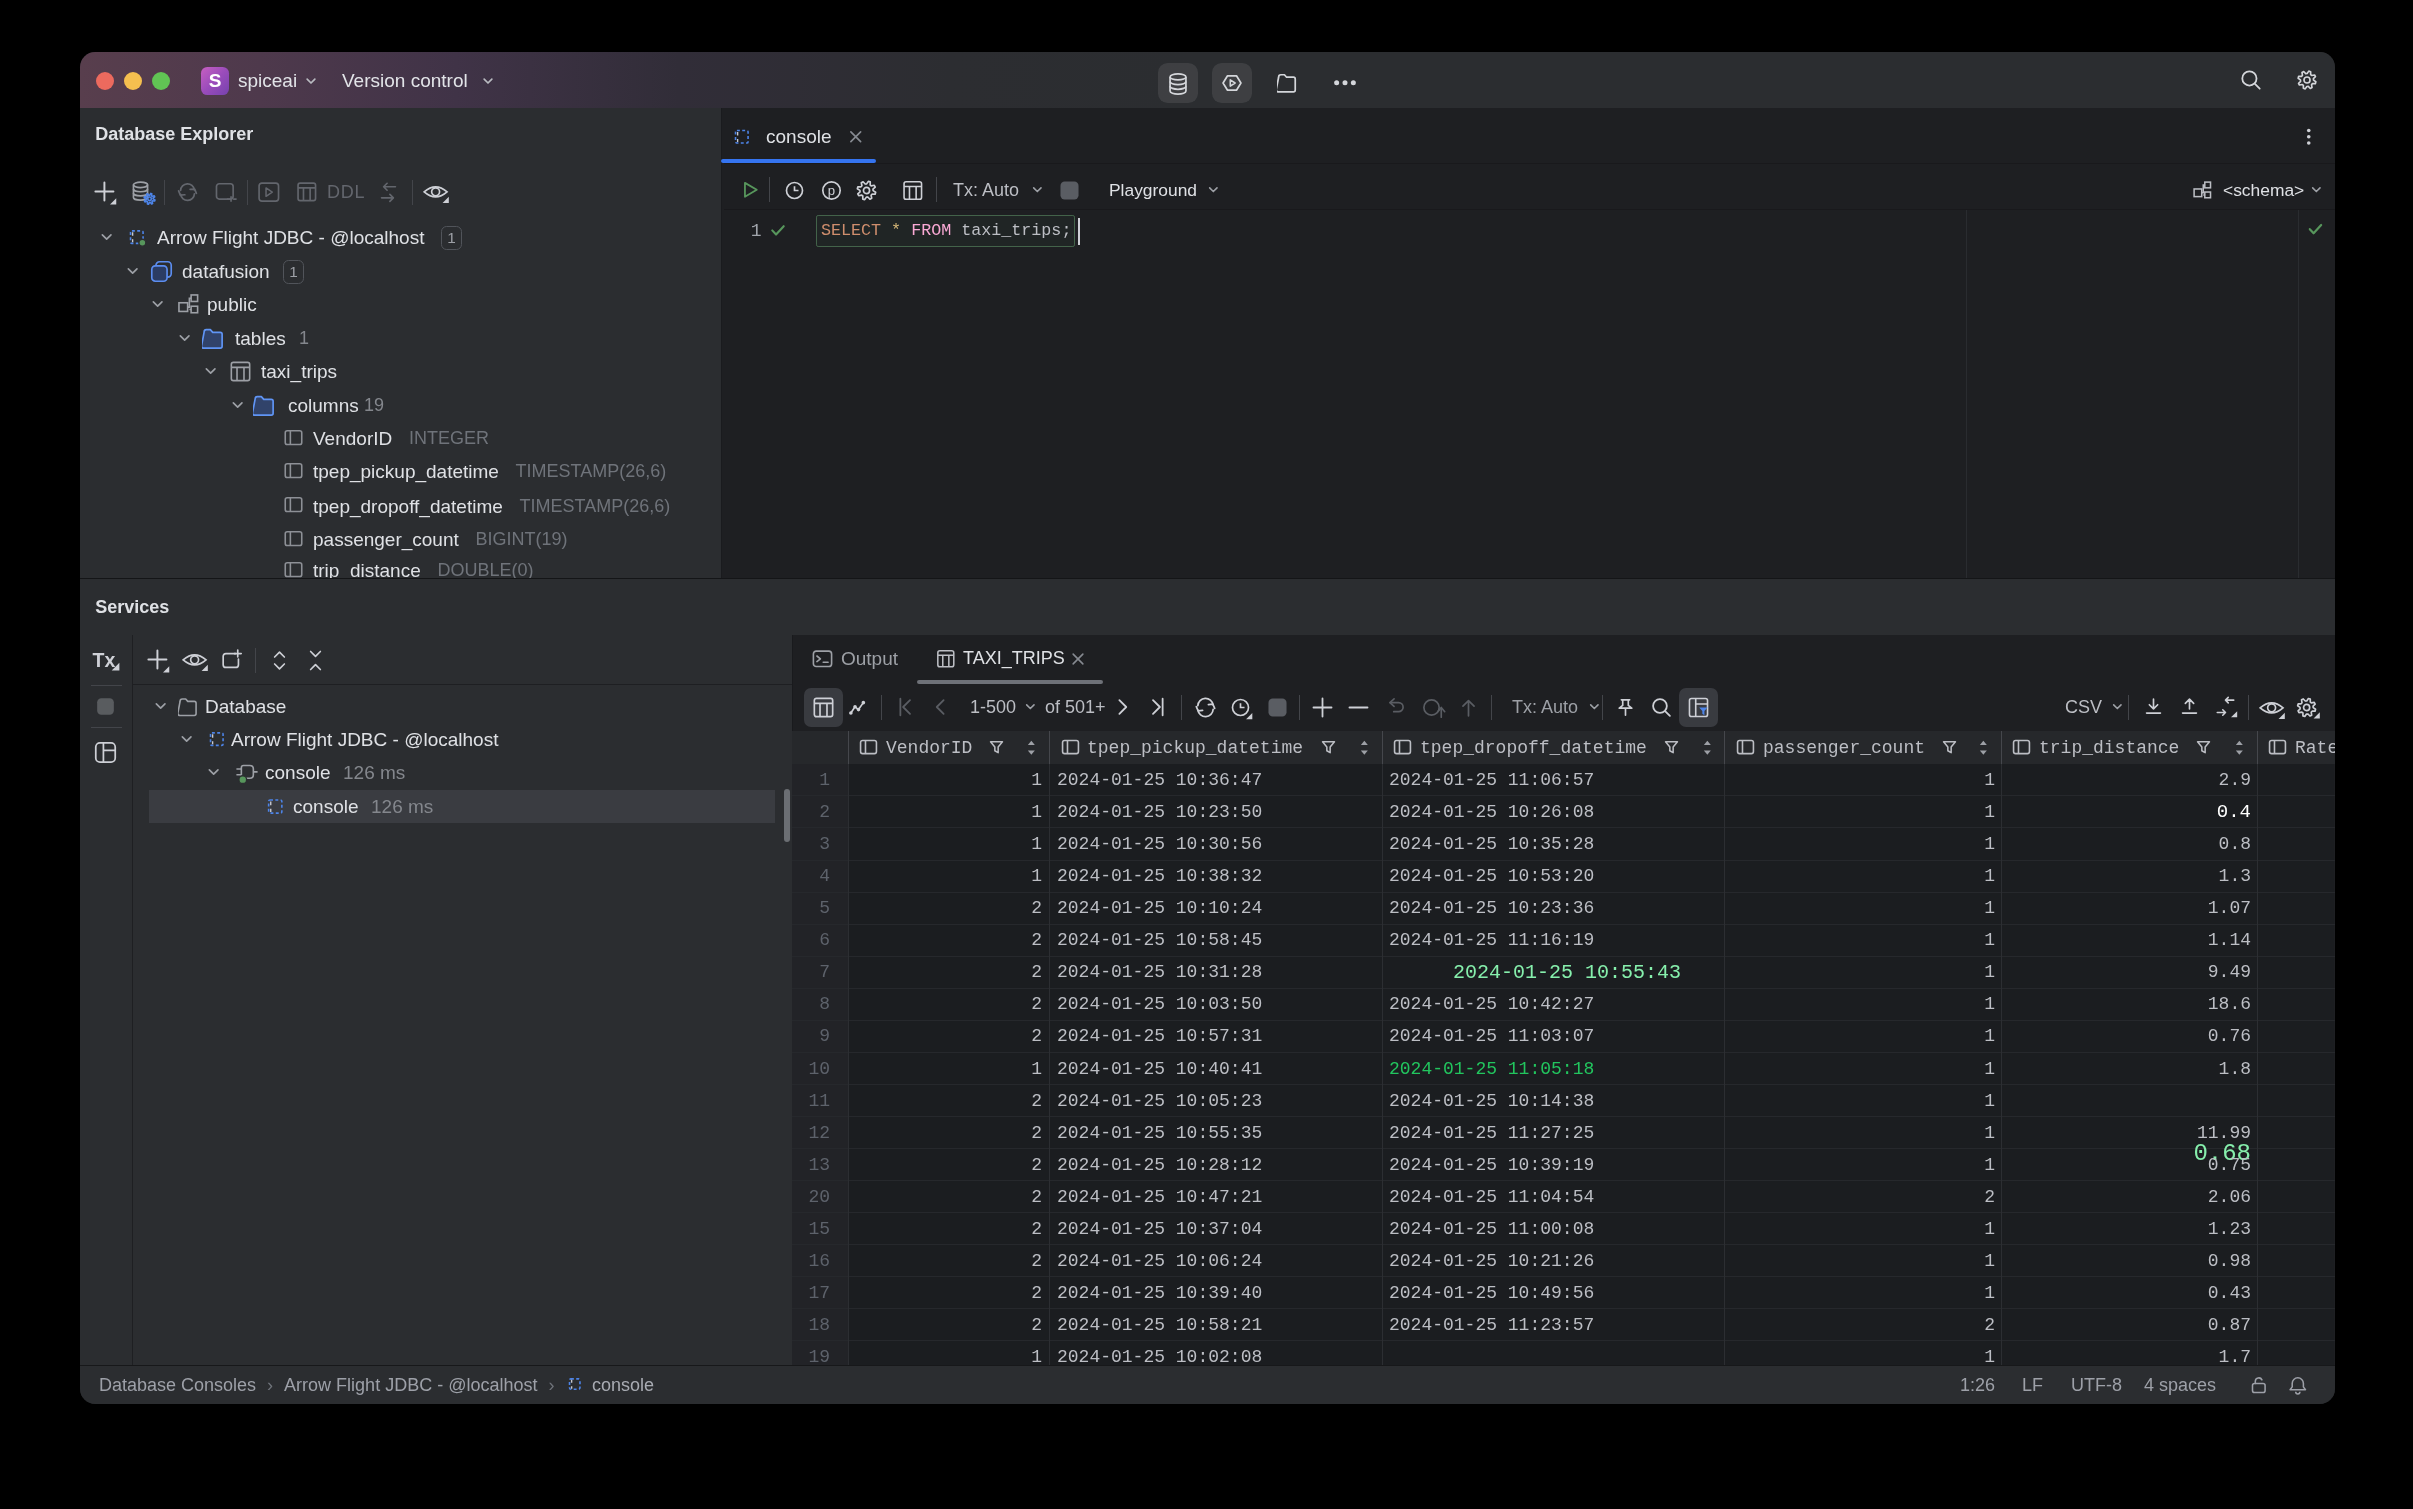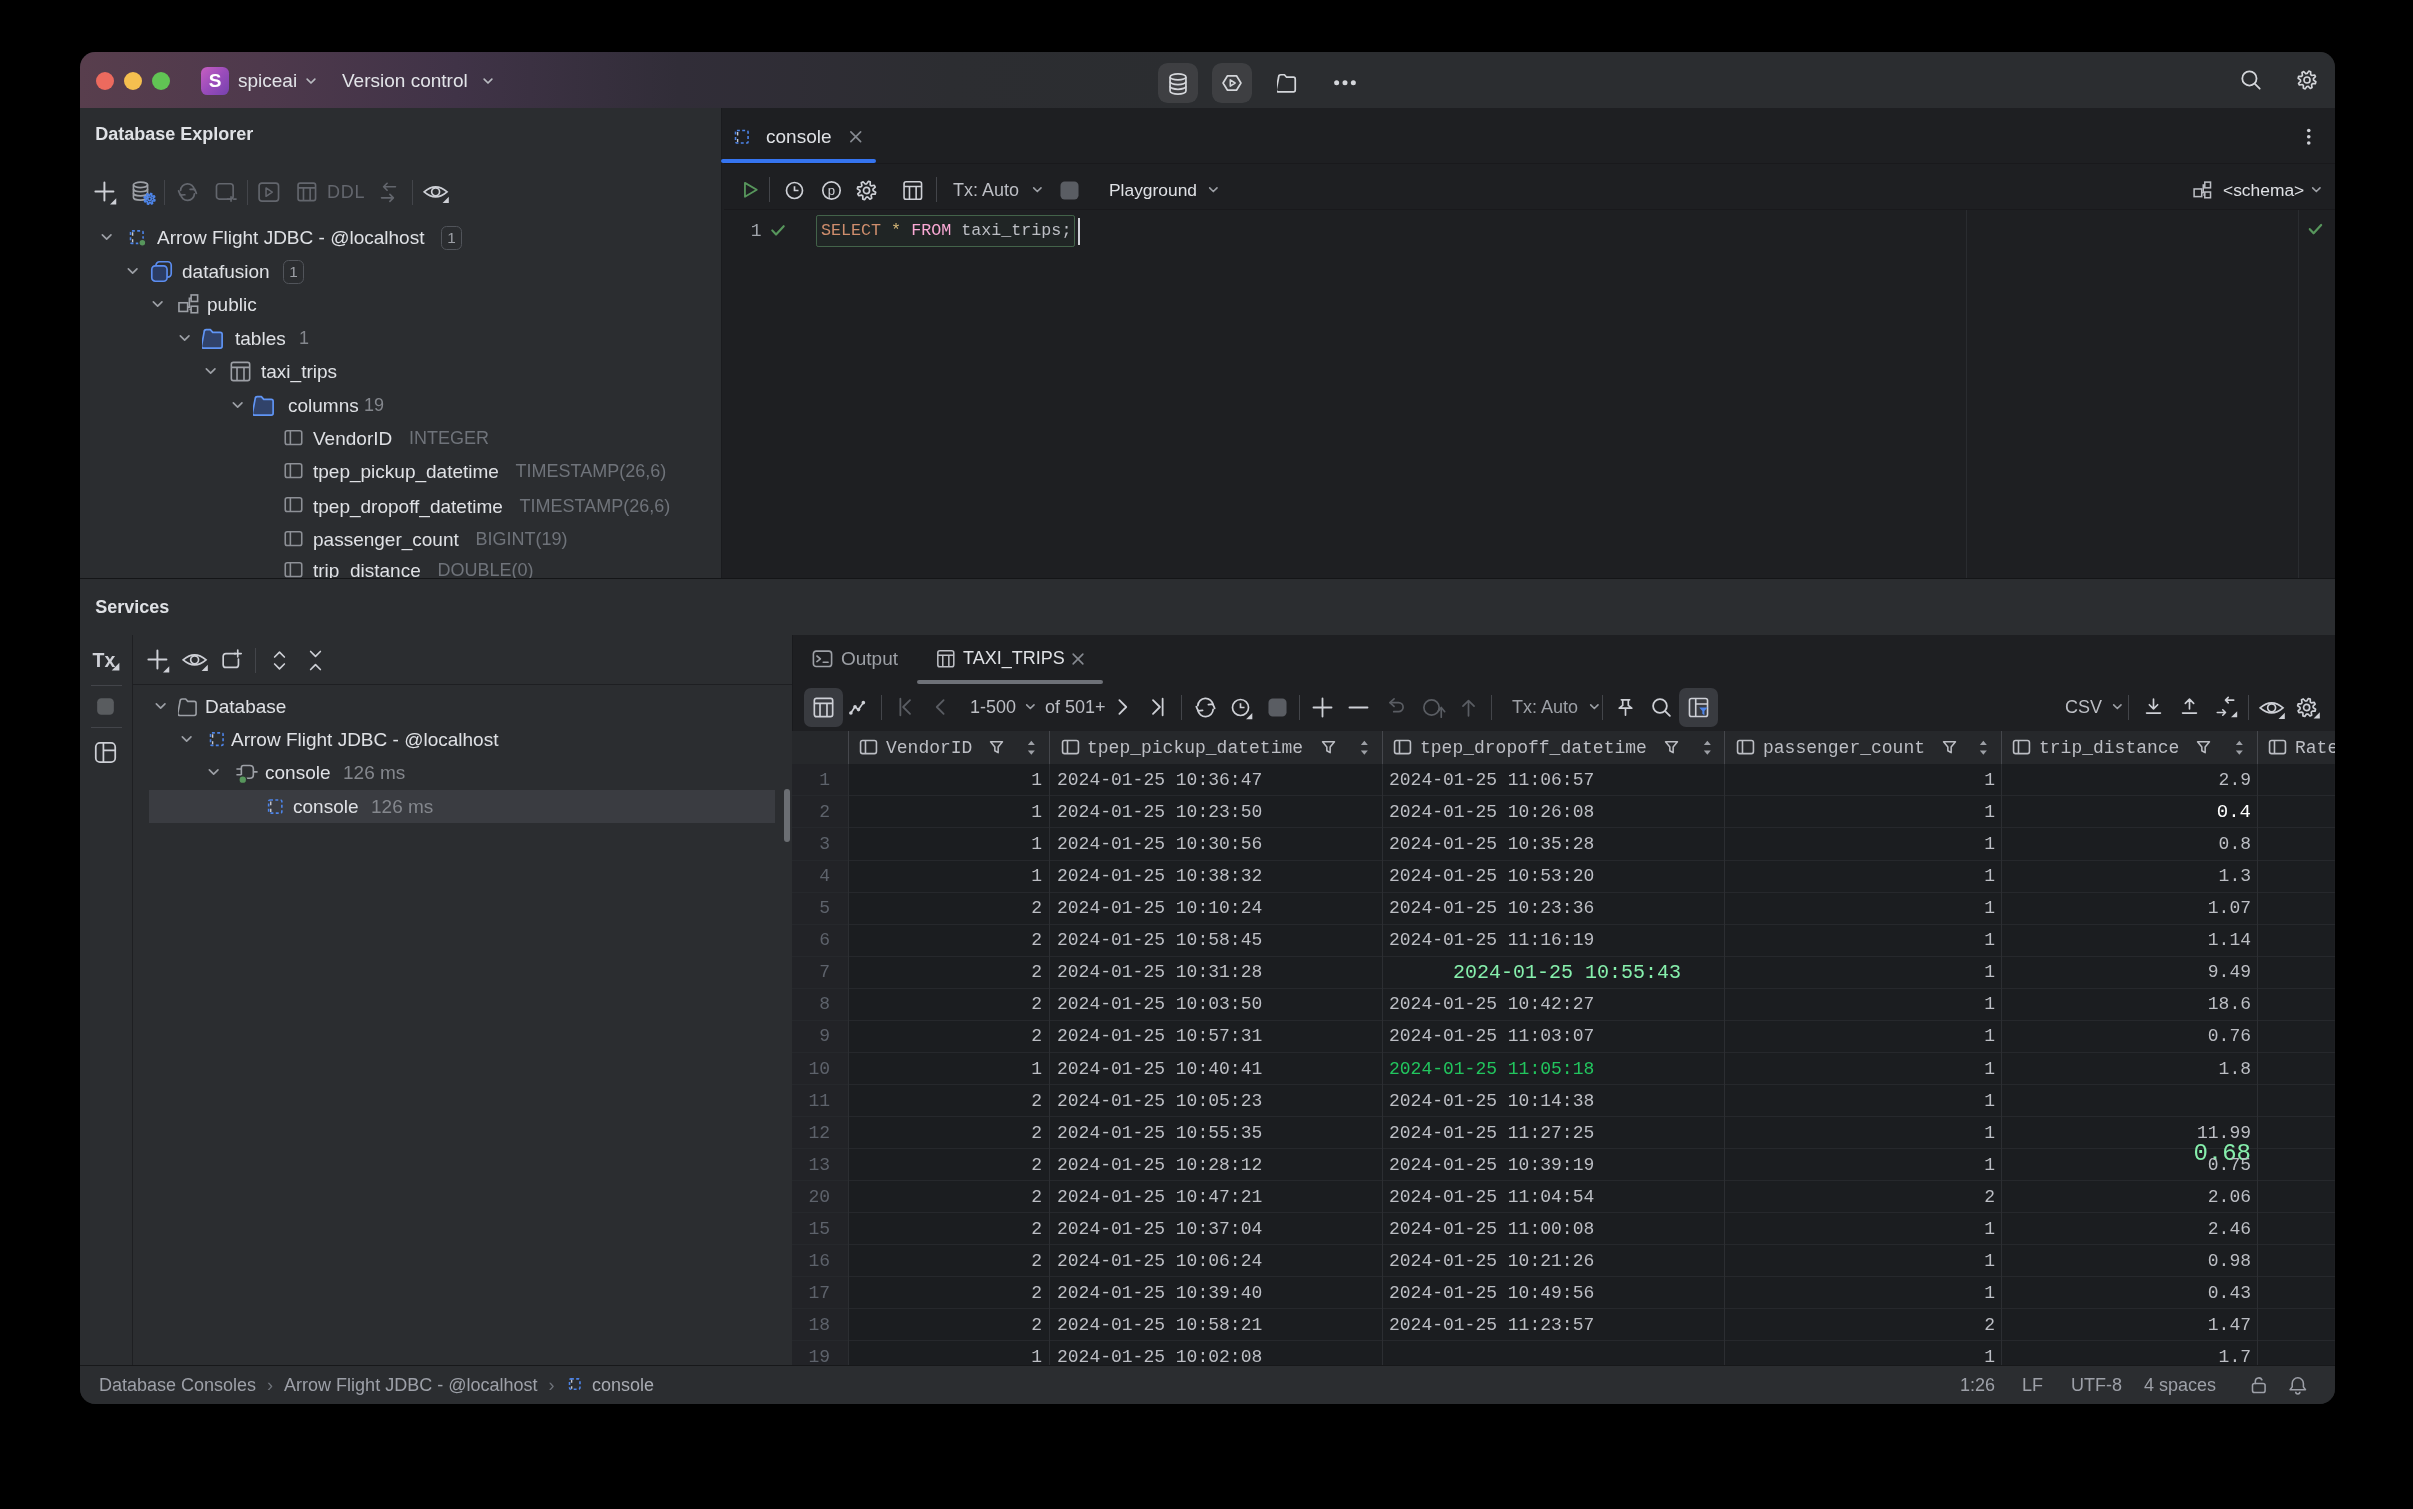--- a/index.html
+++ b/index.html
@@ -627,39 +627,39 @@
     <div class="abs vc mono" style="left:768px;top:1129px;width:194px;height:32px;justify-content:flex-end;color:#bcbec4;font-size:18px">2</div>
     <div class="abs vc mono" style="left:977px;top:1129px;height:32px;color:#bcbec4;font-size:18px">2024-01-25 10:47:21</div>
     <div class="abs vc mono" style="left:1309px;top:1129px;height:32px;color:#bcbec4;font-size:18px">2024-01-25 11:04:54</div>
     <div class="abs vc mono" style="left:1645px;top:1129px;width:270px;height:32px;justify-content:flex-end;color:#bcbec4;font-size:18px">2</div>
     <div class="abs vc mono" style="left:1922px;top:1129px;width:249px;height:32px;justify-content:flex-end;color:#bcbec4;font-size:18px">2.06</div>
     <div class="abs vc mono" style="left:712px;top:1161px;width:38px;height:32px;justify-content:flex-end;color:#5d626b;font-size:18px">15</div>
     <div class="abs vc mono" style="left:768px;top:1161px;width:194px;height:32px;justify-content:flex-end;color:#bcbec4;font-size:18px">2</div>
     <div class="abs vc mono" style="left:977px;top:1161px;height:32px;color:#bcbec4;font-size:18px">2024-01-25 10:37:04</div>
     <div class="abs vc mono" style="left:1309px;top:1161px;height:32px;color:#bcbec4;font-size:18px">2024-01-25 11:00:08</div>
     <div class="abs vc mono" style="left:1645px;top:1161px;width:270px;height:32px;justify-content:flex-end;color:#bcbec4;font-size:18px">1</div>
-    <div class="abs vc mono" style="left:1922px;top:1161px;width:249px;height:32px;justify-content:flex-end;color:#bcbec4;font-size:18px">2.46</div>
+    <div class="abs vc mono" style="left:1922px;top:1161px;width:249px;height:32px;justify-content:flex-end;color:#bcbec4;font-size:18px">1.23</div>
     <div class="abs vc mono" style="left:712px;top:1193px;width:38px;height:32px;justify-content:flex-end;color:#5d626b;font-size:18px">16</div>
     <div class="abs vc mono" style="left:768px;top:1193px;width:194px;height:32px;justify-content:flex-end;color:#bcbec4;font-size:18px">2</div>
     <div class="abs vc mono" style="left:977px;top:1193px;height:32px;color:#bcbec4;font-size:18px">2024-01-25 10:06:24</div>
     <div class="abs vc mono" style="left:1309px;top:1193px;height:32px;color:#bcbec4;font-size:18px">2024-01-25 10:21:26</div>
     <div class="abs vc mono" style="left:1645px;top:1193px;width:270px;height:32px;justify-content:flex-end;color:#bcbec4;font-size:18px">1</div>
     <div class="abs vc mono" style="left:1922px;top:1193px;width:249px;height:32px;justify-content:flex-end;color:#bcbec4;font-size:18px">0.98</div>
     <div class="abs vc mono" style="left:712px;top:1225px;width:38px;height:32px;justify-content:flex-end;color:#5d626b;font-size:18px">17</div>
     <div class="abs vc mono" style="left:768px;top:1225px;width:194px;height:32px;justify-content:flex-end;color:#bcbec4;font-size:18px">2</div>
     <div class="abs vc mono" style="left:977px;top:1225px;height:32px;color:#bcbec4;font-size:18px">2024-01-25 10:39:40</div>
     <div class="abs vc mono" style="left:1309px;top:1225px;height:32px;color:#bcbec4;font-size:18px">2024-01-25 10:49:56</div>
     <div class="abs vc mono" style="left:1645px;top:1225px;width:270px;height:32px;justify-content:flex-end;color:#bcbec4;font-size:18px">1</div>
     <div class="abs vc mono" style="left:1922px;top:1225px;width:249px;height:32px;justify-content:flex-end;color:#bcbec4;font-size:18px">0.43</div>
     <div class="abs vc mono" style="left:712px;top:1257px;width:38px;height:32px;justify-content:flex-end;color:#5d626b;font-size:18px">18</div>
     <div class="abs vc mono" style="left:768px;top:1257px;width:194px;height:32px;justify-content:flex-end;color:#bcbec4;font-size:18px">2</div>
     <div class="abs vc mono" style="left:977px;top:1257px;height:32px;color:#bcbec4;font-size:18px">2024-01-25 10:58:21</div>
     <div class="abs vc mono" style="left:1309px;top:1257px;height:32px;color:#bcbec4;font-size:18px">2024-01-25 11:23:57</div>
     <div class="abs vc mono" style="left:1645px;top:1257px;width:270px;height:32px;justify-content:flex-end;color:#bcbec4;font-size:18px">2</div>
-    <div class="abs vc mono" style="left:1922px;top:1257px;width:249px;height:32px;justify-content:flex-end;color:#bcbec4;font-size:18px">1.47</div>
+    <div class="abs vc mono" style="left:1922px;top:1257px;width:249px;height:32px;justify-content:flex-end;color:#bcbec4;font-size:18px">0.87</div>
     <div class="abs vc mono" style="left:712px;top:1289px;width:38px;height:32px;justify-content:flex-end;color:#5d626b;font-size:18px">19</div>
     <div class="abs vc mono" style="left:768px;top:1289px;width:194px;height:32px;justify-content:flex-end;color:#bcbec4;font-size:18px">1</div>
     <div class="abs vc mono" style="left:977px;top:1289px;height:32px;color:#bcbec4;font-size:18px">2024-01-25 10:02:08</div>
     <div class="abs vc mono" style="left:1309px;top:1354px;height:32px;color:#bcbec4;font-size:18px">2024-01-25 10:25:10</div>
     <div class="abs vc mono" style="left:1645px;top:1289px;width:270px;height:32px;justify-content:flex-end;color:#bcbec4;font-size:18px">1</div>
     <div class="abs vc mono" style="left:1922px;top:1289px;width:249px;height:32px;justify-content:flex-end;color:#bcbec4;font-size:18px">1.7</div>
     <div class="abs" style="left:0;top:1313px;width:2255px;height:1.4px;background:#17181a"></div>
     <div class="abs" style="left:0;top:1314px;width:2255px;height:38px;background:#2b2d30"></div>
     <div class="abs vc" style="left:19px;top:1314px;height:38px;color:#9da0a8;font-size:18px">
       <span>Database Consoles</span>

